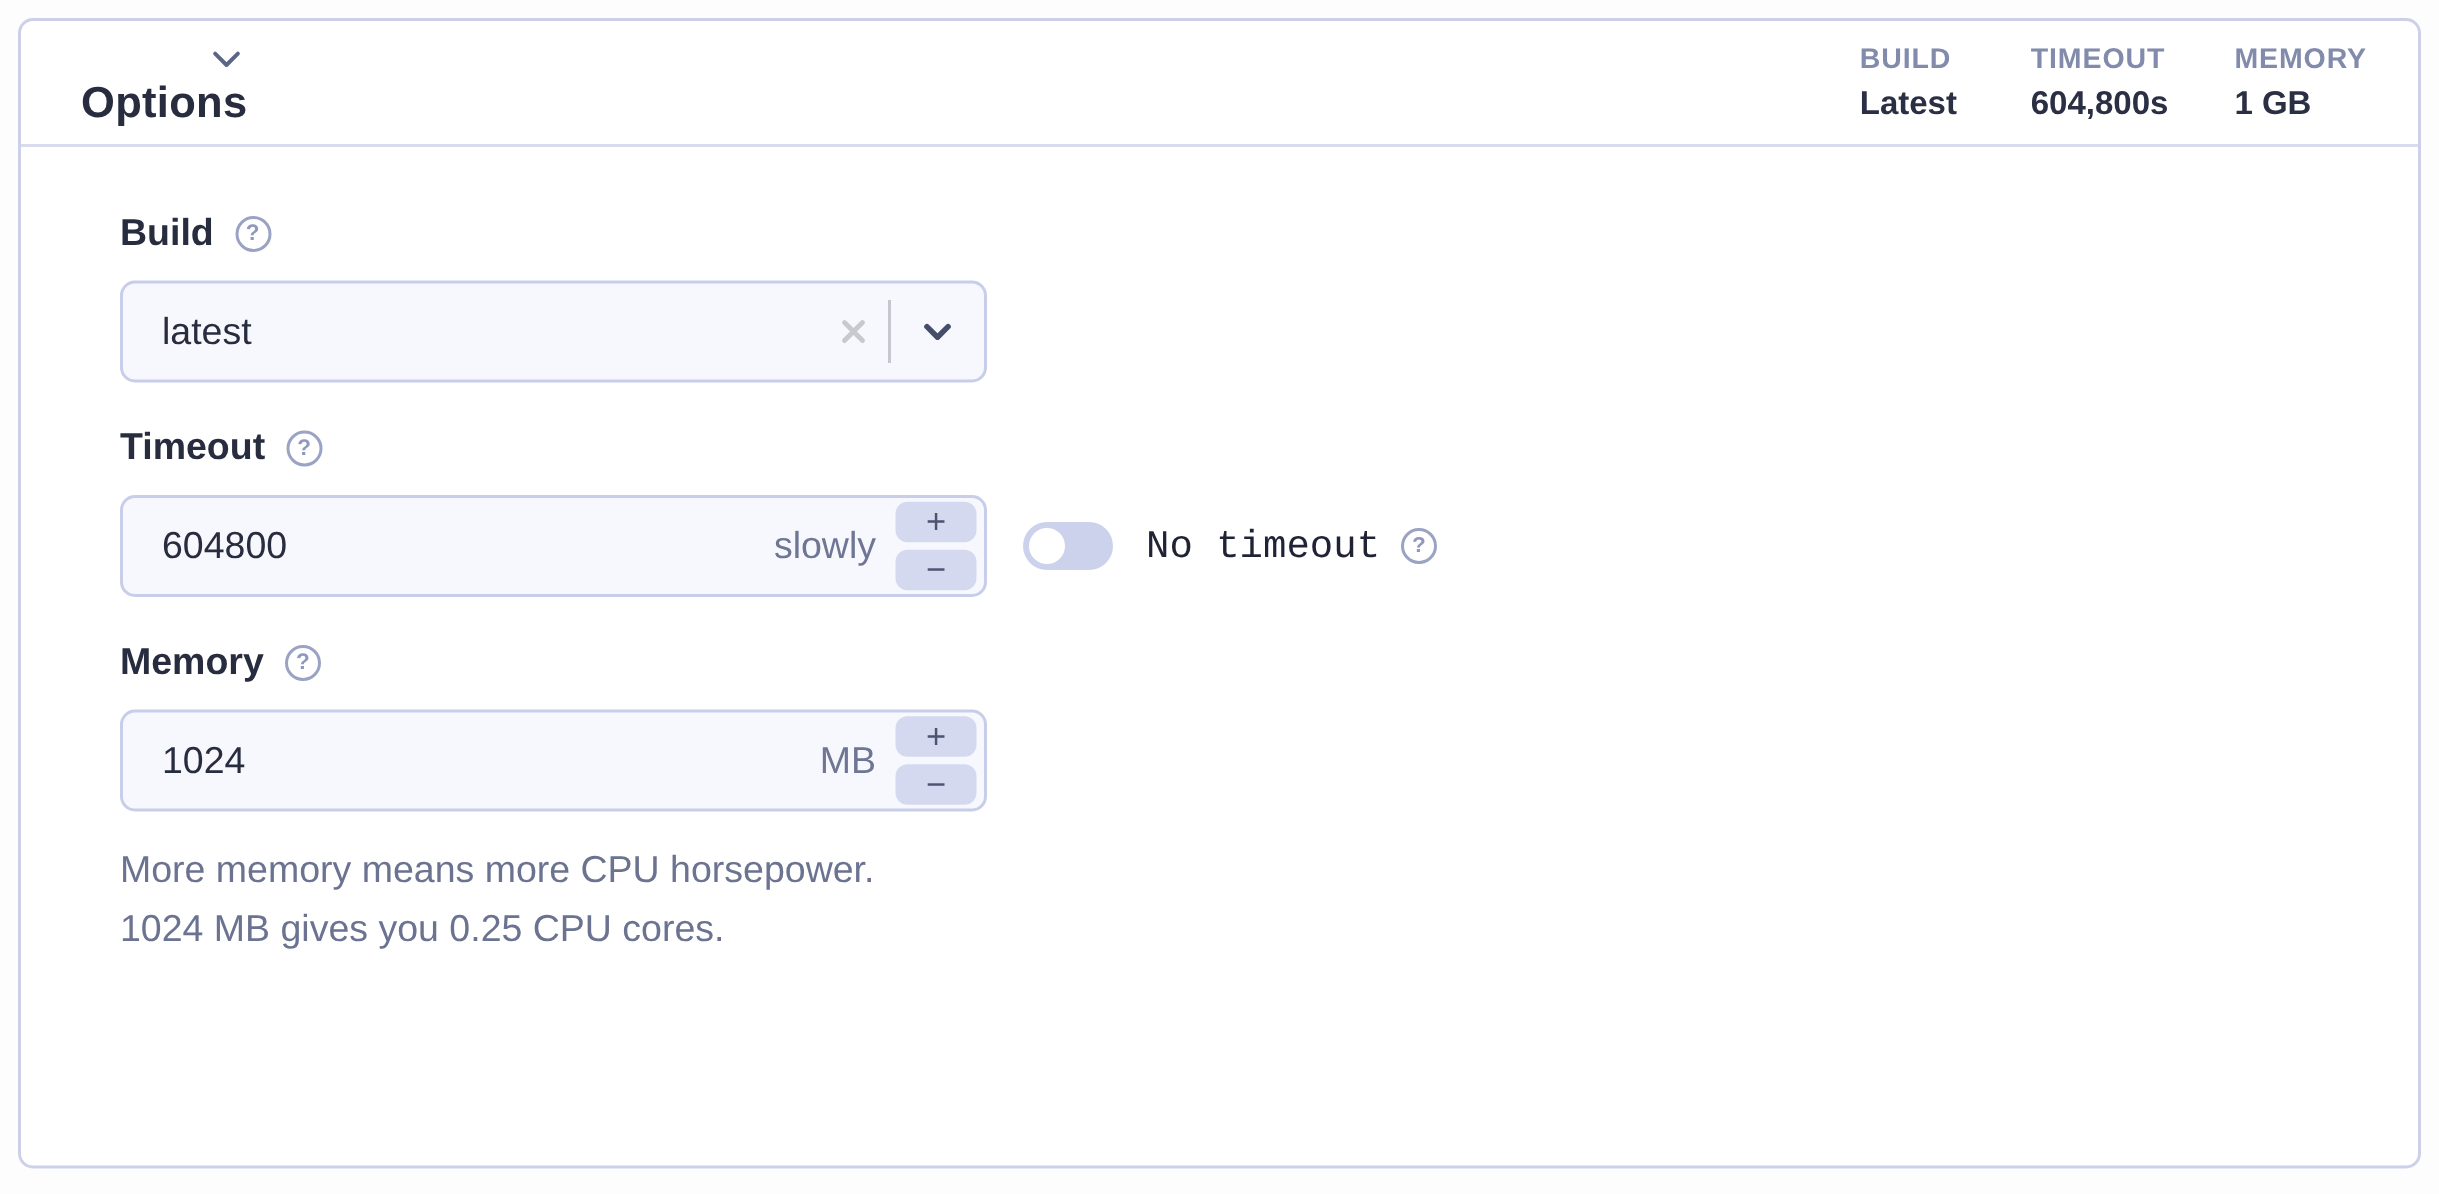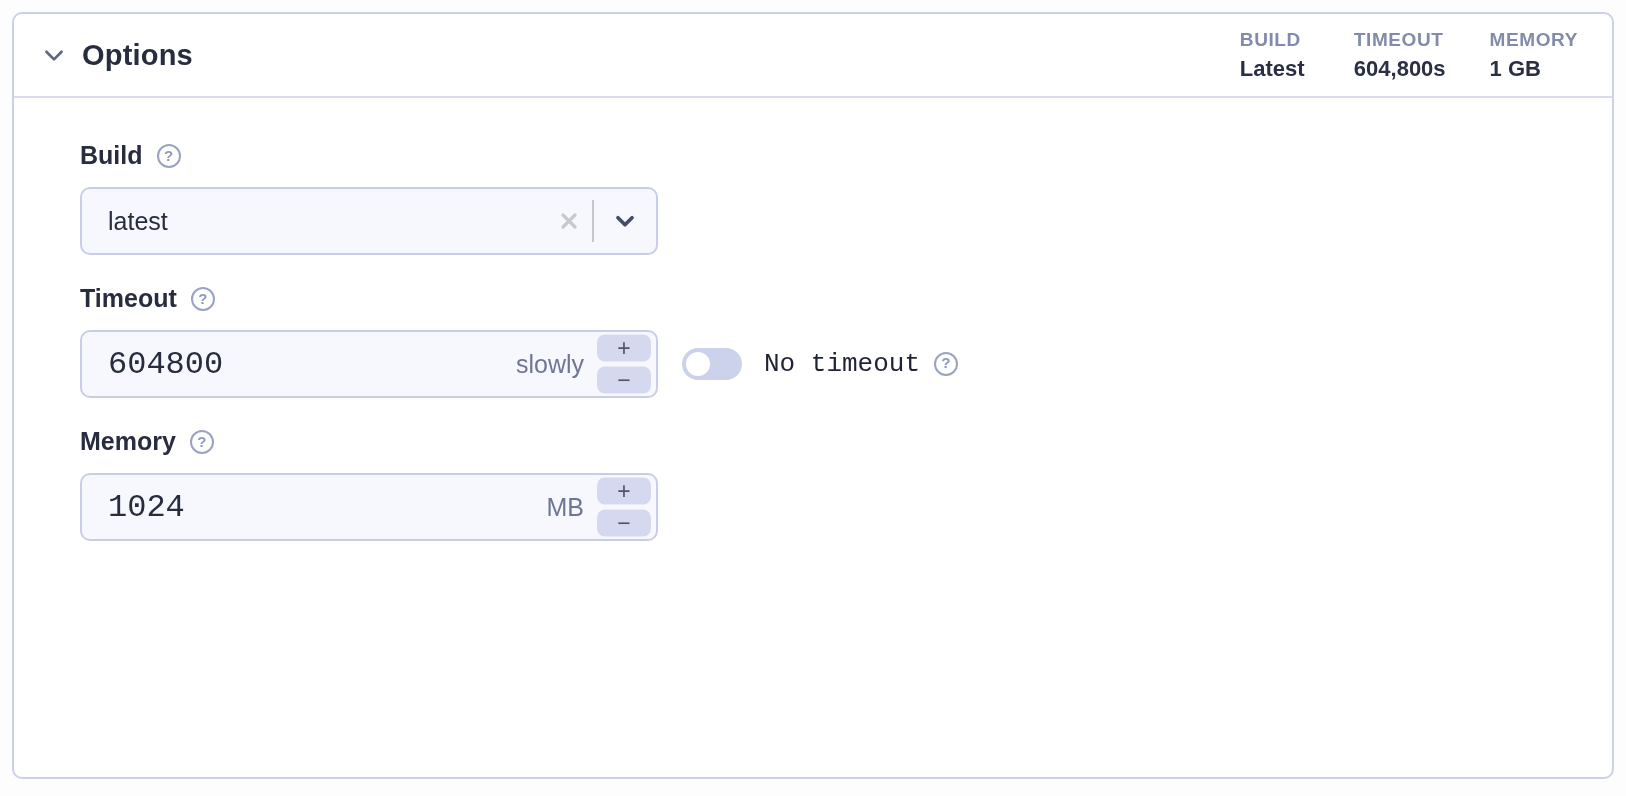--- a/index.html
+++ b/index.html
@@ -20,21 +20,21 @@
   }
   
   .panel-header {
     display: flex;
     align-items: center;
     justify-content: space-between;
     height: 84px;
     padding: 0 34px 0 26px;
     border-bottom: 2px solid #d9dcee;
   }
-  .header-left { display: flex; align-items: center; }
+  .header-left { display: flex; align-items: flex-end; flex-direction: column; }
   .collapse-btn {
     background: none; border: none; cursor: pointer;
     width: 28px; height: 28px;
     display: flex; align-items: center; justify-content: center;
     padding: 0;
   }
   .panel-title {
     font-size: 29px; font-weight: 700; color: #272c3f;
     margin-left: 14px; letter-spacing: 0.2px;
   }
@@ -82,22 +82,22 @@
   }
   .select-divider { width: 2px; height: 42px; background: #c5c7d0; }
   .select-chevron-btn {
     background: none; border: none; cursor: pointer;
     width: 62px; height: 100%;
     display: flex; align-items: center; justify-content: center; padding: 0;
   }
   
   .num-input {
     background: transparent; border: none; outline: none;
-    font-family: Liberation Mono, monospace;
-    font-size: 32px; color: #272c3f;
+    font-family: Liberation Sans, sans-serif;
+    font-size: 25px; color: #272c3f;
     padding-left: 26px; width: 330px;
   }
   .unit-suffix {
     position: absolute; right: 72px;
     font-size: 25px; color: #6e7694;
   }
   .steppers {
     position: absolute; right: 5px; top: 50%;
     transform: translateY(-50%);
     display: flex; flex-direction: column; gap: 5px;
@@ -213,16 +213,20 @@
         <span class="help-icon">?</span>
       </div>
       <div class="control">
         <input class="num-input" type="text" value="1024" style="">
         <span class="unit-suffix">MB</span>
         <div class="steppers">
           <button class="stepper-btn">+</button>
           <button class="stepper-btn">−</button>
         </div>
       </div>
+      <div class="helper-text">
+        <div>More memory means more CPU horsepower.</div>
+        <div>1024 MB gives you 0.25 CPU cores.</div>
+      </div>
     </div>
 
   </div>
 </div>
 
 </body></html>

